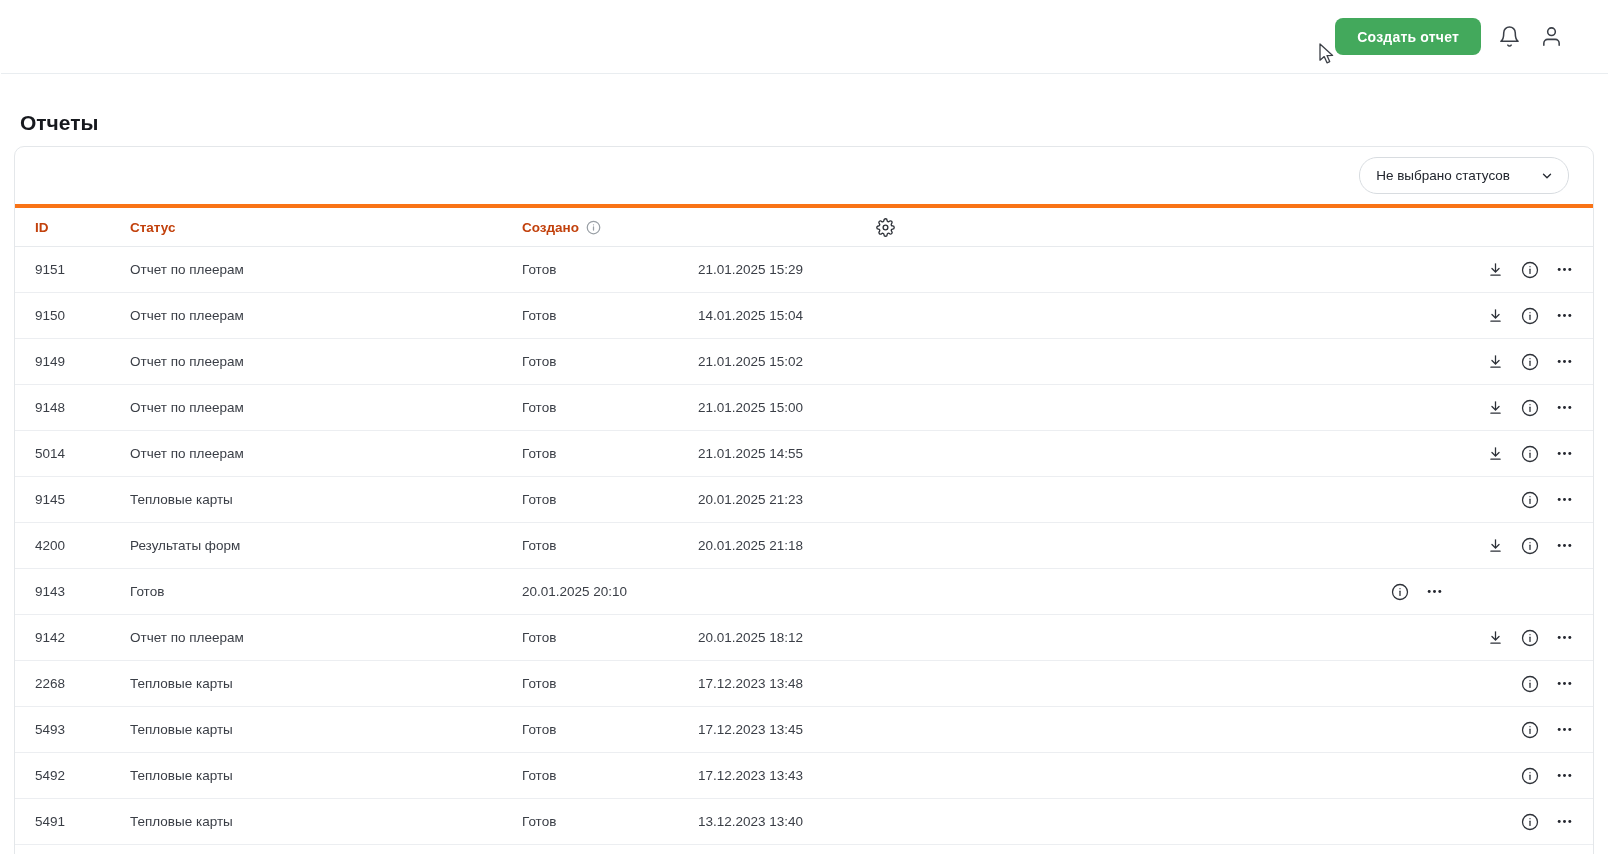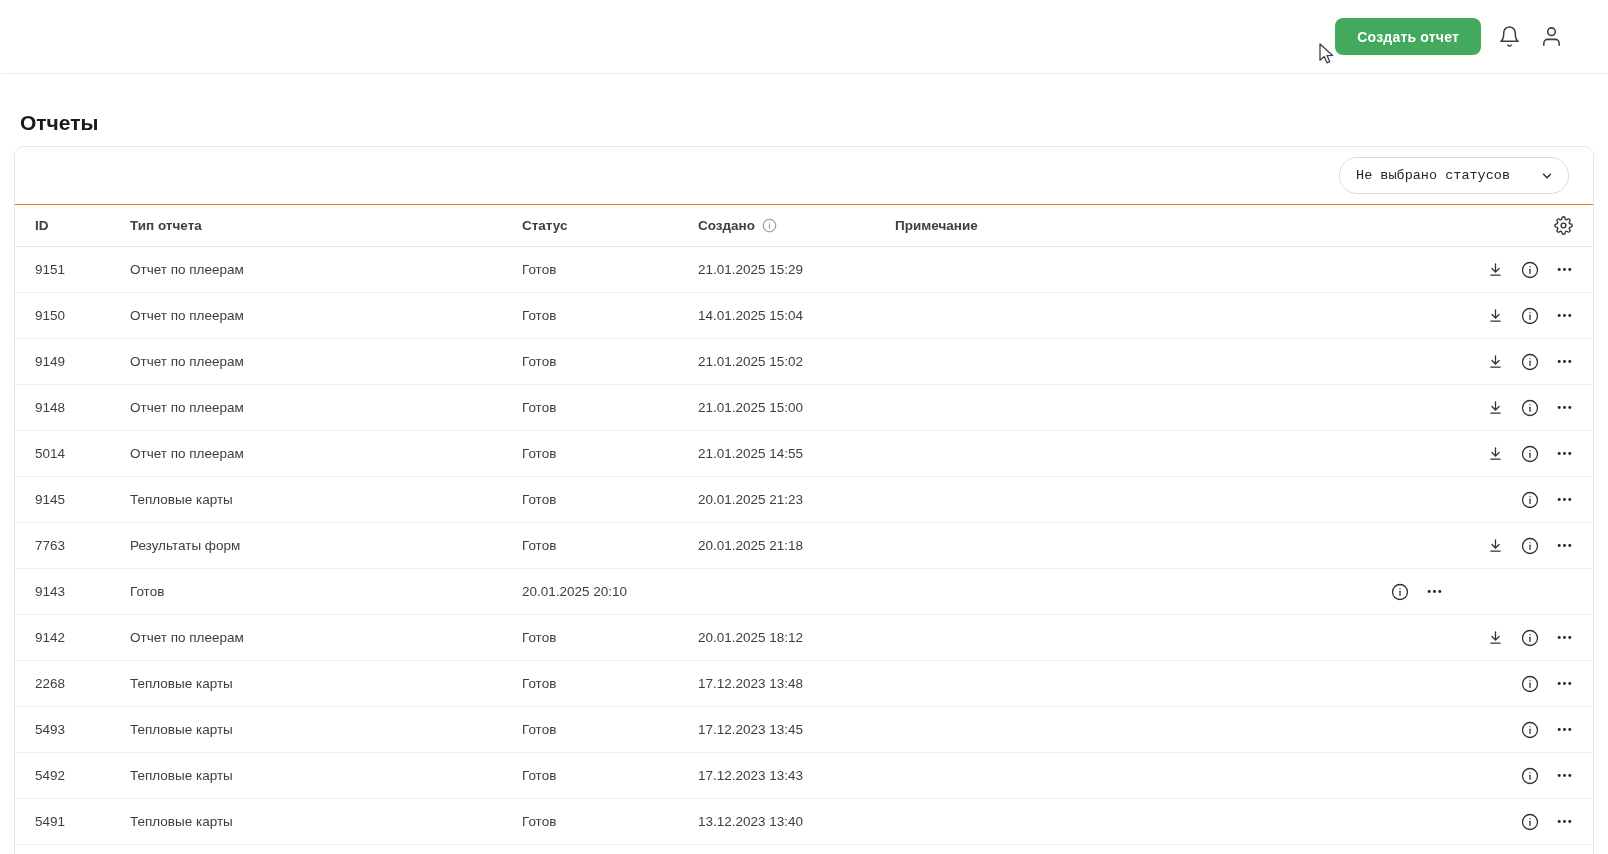--- a/index.html
+++ b/index.html
@@ -43,34 +43,34 @@
     overflow: hidden;
   }
   .filters {
     height: 57px; display: flex; align-items: center; justify-content: flex-end;
     gap: 16px; padding-right: 24px;
   }
   .pill {
     height: 37px; border: 1px solid #d8dce0; border-radius: 18px; background: #fff;
     display: flex; align-items: center; gap: 30px; padding: 0 14px 0 16px;
     font-size: 13.5px; color: #22262e; cursor: pointer;
-    font-family: Liberation Mono, monospace;
+    font-family: Liberation Sans, sans-serif;
   }
   .pill .chev { color: #2a2e36; display: flex; }
 
   .grid-row {
     display: grid;
     grid-template-columns: 95px 392px 176px 197px 1fr 130px;
     align-items: center;
     padding: 0 20px;
   }
   .thead {
     height: 43px;
-    border-top: 1px solid #f97316; border-bottom: 1px solid #e7eaed;
-    font-weight: 700; font-size: 13.5px; color: #404040;
+    border-top: 4px solid #f97316; border-bottom: 1px solid #e7eaed;
+    font-weight: 700; font-size: 13.5px; color: #c2410c;
   }
   .th-created { display: flex; align-items: center; gap: 7px; }
   .th-created .info { color: #9aa0a6; display: flex; }
   .th-gear { justify-self: end; color: #2d3138; display: flex; cursor: pointer; }
 
   .trow {
     height: 46px;
     border-bottom: 1px solid #eceef1;
     font-size: 13.5px; color: #3a3e46;
   }
@@ -114,33 +114,31 @@
       <span class="chev">
         <svg width="14" height="14" viewBox="0 0 24 24" fill="none" stroke="currentColor" stroke-width="2.4" stroke-linecap="round" stroke-linejoin="round">
             <polyline points="6 9 12 15 18 9"></polyline>
           </svg>
       </span>
     </div>
   </div>
 
   <div class="grid-row thead">
     <div>ID</div>
-    <div>Тип отчета</div>
     <div>Статус</div>
     <div class="th-created">
       <span>Создано</span>
       <span class="info">
         <svg width="15" height="15" viewBox="0 0 24 24" fill="none" stroke="currentColor" stroke-width="2" stroke-linecap="round">
             <circle cx="12" cy="12" r="10"></circle>
             <line x1="12" y1="16" x2="12" y2="11"></line>
             <line x1="12" y1="7.6" x2="12.01" y2="7.6"></line>
           </svg>
       </span>
     </div>
-    <div>Примечание</div>
     <div class="th-gear">
       <span style="display:flex">
         <svg width="19" height="19" viewBox="0 0 24 24" fill="none" stroke="currentColor" stroke-width="1.7" stroke-linecap="round" stroke-linejoin="round">
           <circle cx="12" cy="12" r="3"></circle>
           <path d="M19.4 15a1.65 1.65 0 0 0 .33 1.82l.06.06a2 2 0 0 1 0 2.83 2 2 0 0 1-2.83 0l-.06-.06a1.65 1.65 0 0 0-1.82-.33 1.65 1.65 0 0 0-1 1.51V21a2 2 0 0 1-2 2 2 2 0 0 1-2-2v-.09A1.65 1.65 0 0 0 9 19.4a1.65 1.65 0 0 0-1.82.33l-.06.06a2 2 0 0 1-2.83 0 2 2 0 0 1 0-2.83l.06-.06a1.65 1.65 0 0 0 .33-1.82 1.65 1.65 0 0 0-1.51-1H3a2 2 0 0 1-2-2 2 2 0 0 1 2-2h.09A1.65 1.65 0 0 0 4.6 9a1.65 1.65 0 0 0-.33-1.82l-.06-.06a2 2 0 0 1 0-2.83 2 2 0 0 1 2.83 0l.06.06a1.65 1.65 0 0 0 1.82.33H9a1.65 1.65 0 0 0 1-1.51V3a2 2 0 0 1 2-2 2 2 0 0 1 2 2v.09a1.65 1.65 0 0 0 1 1.51 1.65 1.65 0 0 0 1.82-.33l.06-.06a2 2 0 0 1 2.83 0 2 2 0 0 1 0 2.83l-.06.06a1.65 1.65 0 0 0-.33 1.82V9a1.65 1.65 0 0 0 1.51 1H21a2 2 0 0 1 2 2 2 2 0 0 1-2 2h-.09a1.65 1.65 0 0 0-1.51 1z"></path>
         </svg>
       </span>
     </div>
   </div>
 
@@ -356,21 +354,21 @@
             <svg width="17" height="17" viewBox="0 0 24 24" fill="currentColor" stroke="none">
               <circle cx="4.5" cy="12" r="2.1"></circle>
                 <circle cx="12" cy="12" r="2.1"></circle>
                 <circle cx="19.5" cy="12" r="2.1"></circle>
             </svg>
           </span>
         </button>
       </div>
     </div>
       <div class="grid-row trow" style="">
-      <div>7763</div>
+      <div>4200</div>
       <div>Результаты форм</div>
       <div>Готов</div>
       <div>20.01.2025 21:18</div>
       <div></div>
       <div class="actions">
         <button class="act">
           <span style="display:flex">
             <svg width="17" height="17" viewBox="0 0 24 24" fill="none" stroke="currentColor" stroke-width="1.8" stroke-linecap="round" stroke-linejoin="round">
               <line x1="12" y1="4" x2="12" y2="15"></line>
               <polyline points="7 10.5 12 15.5 17 10.5"></polyline>

